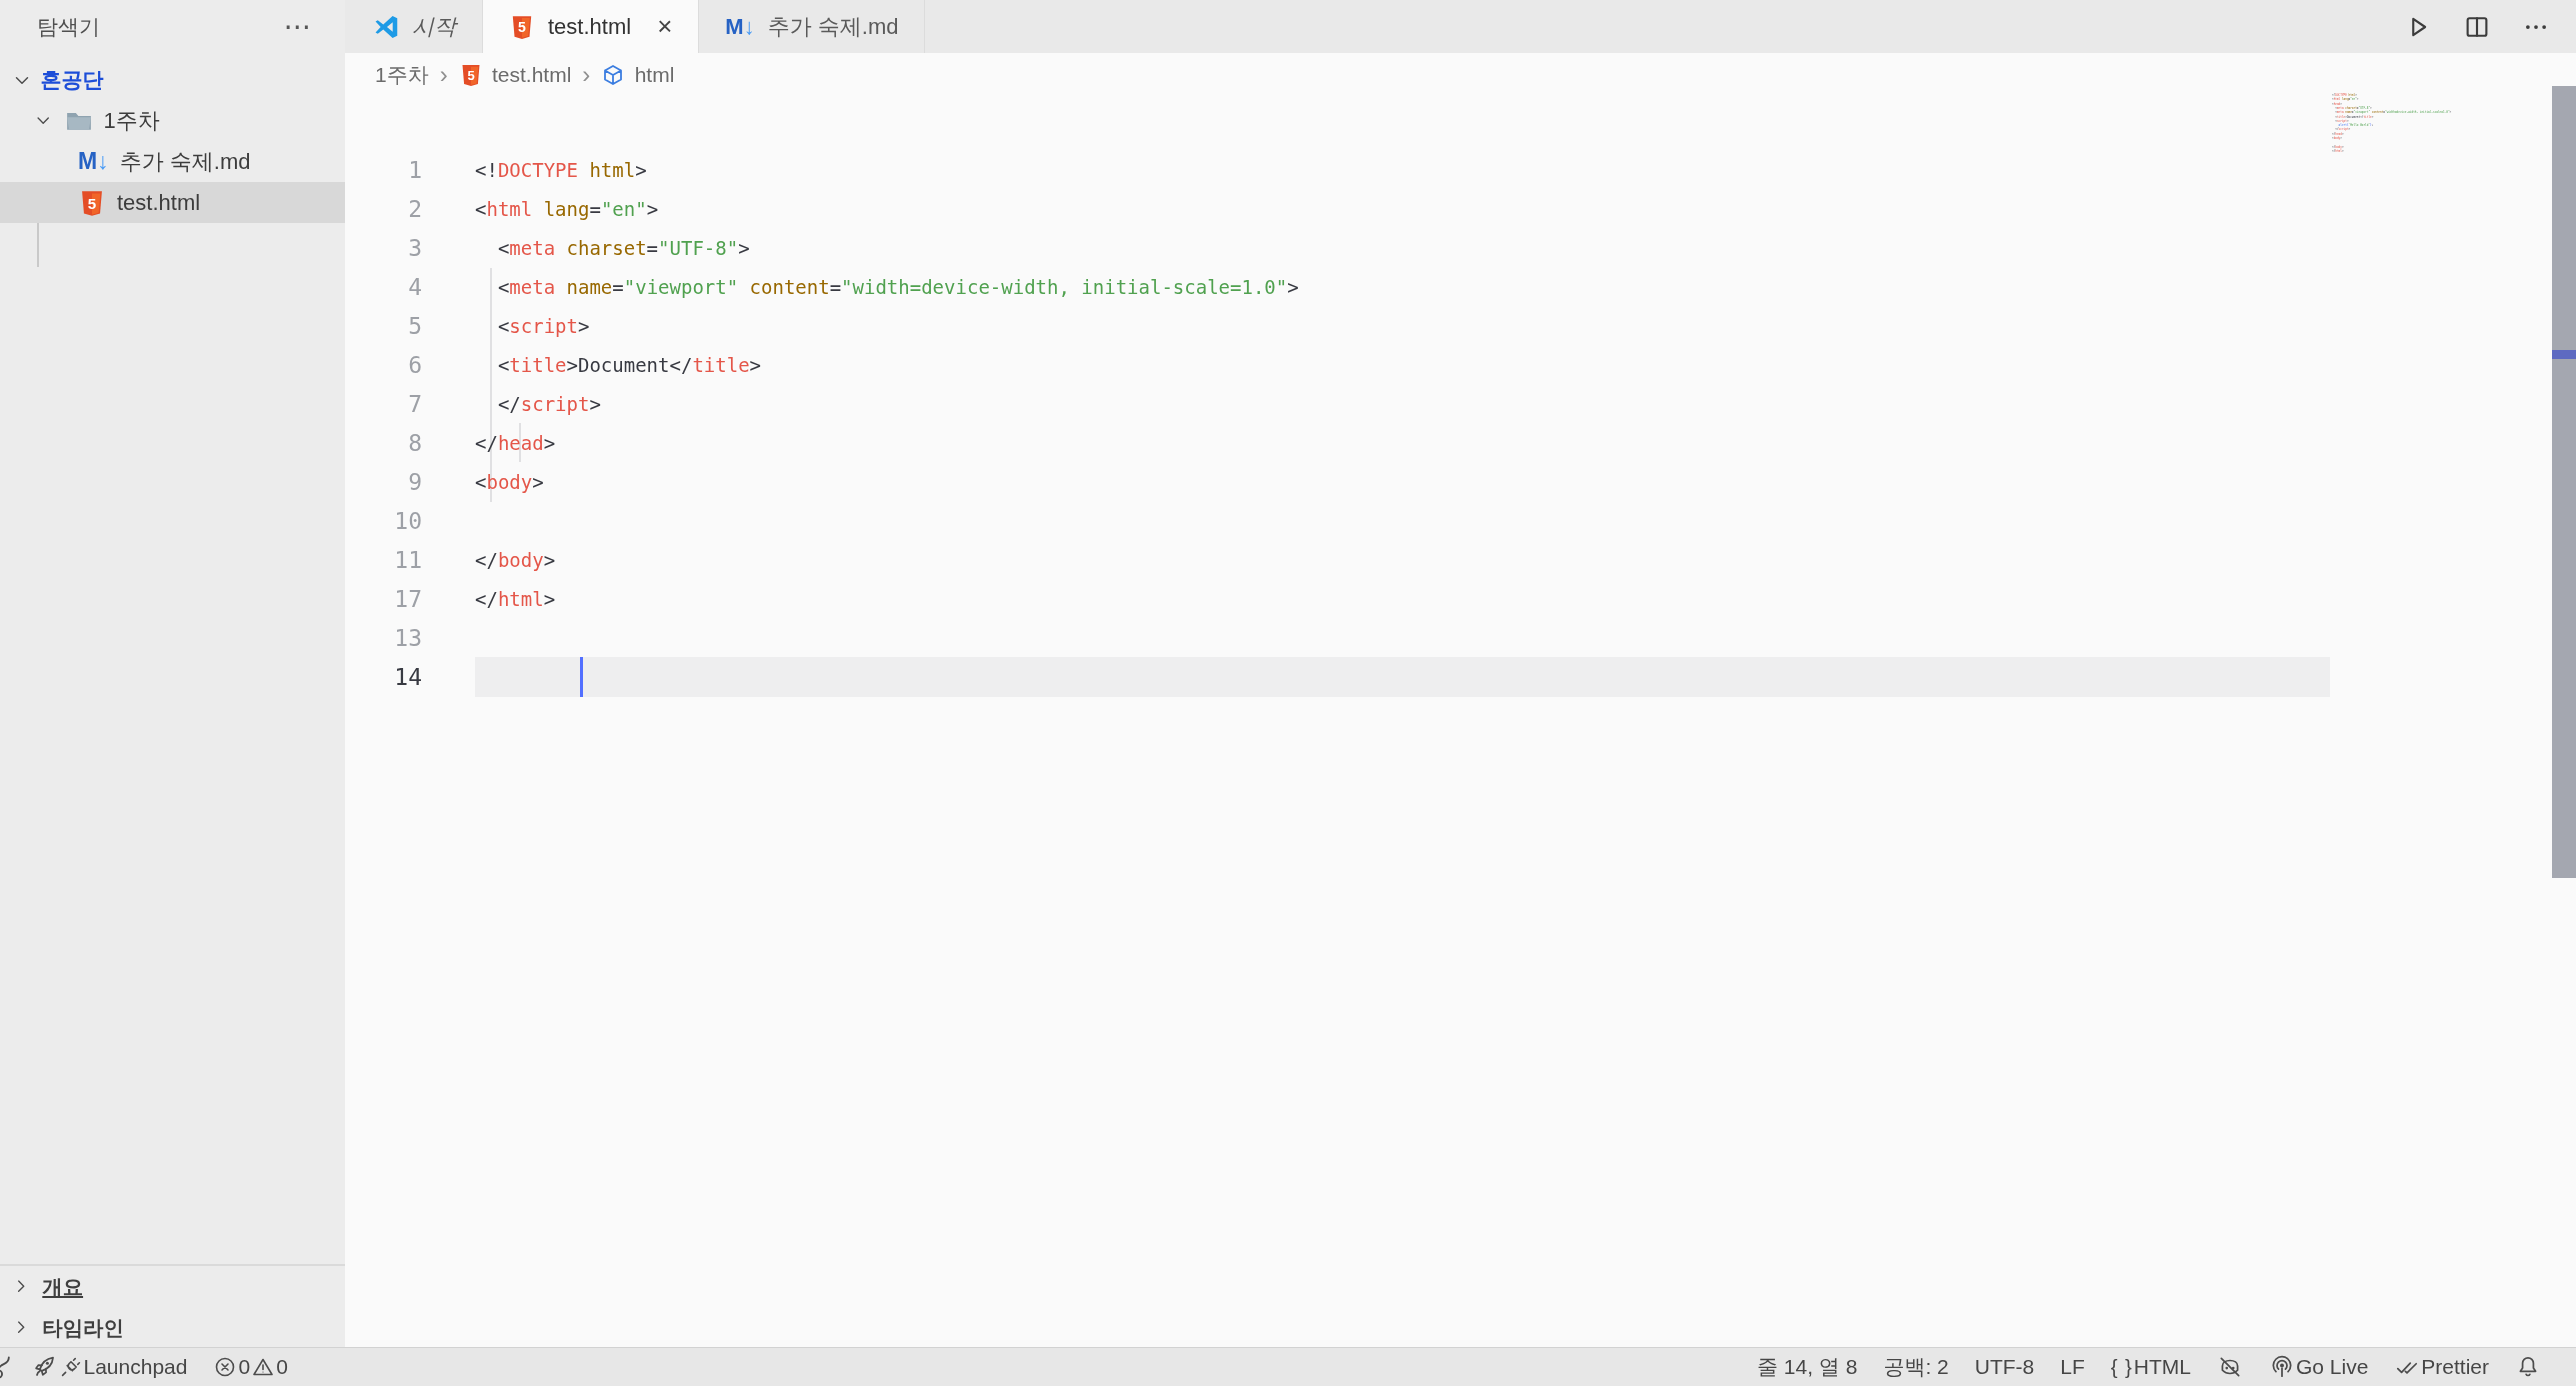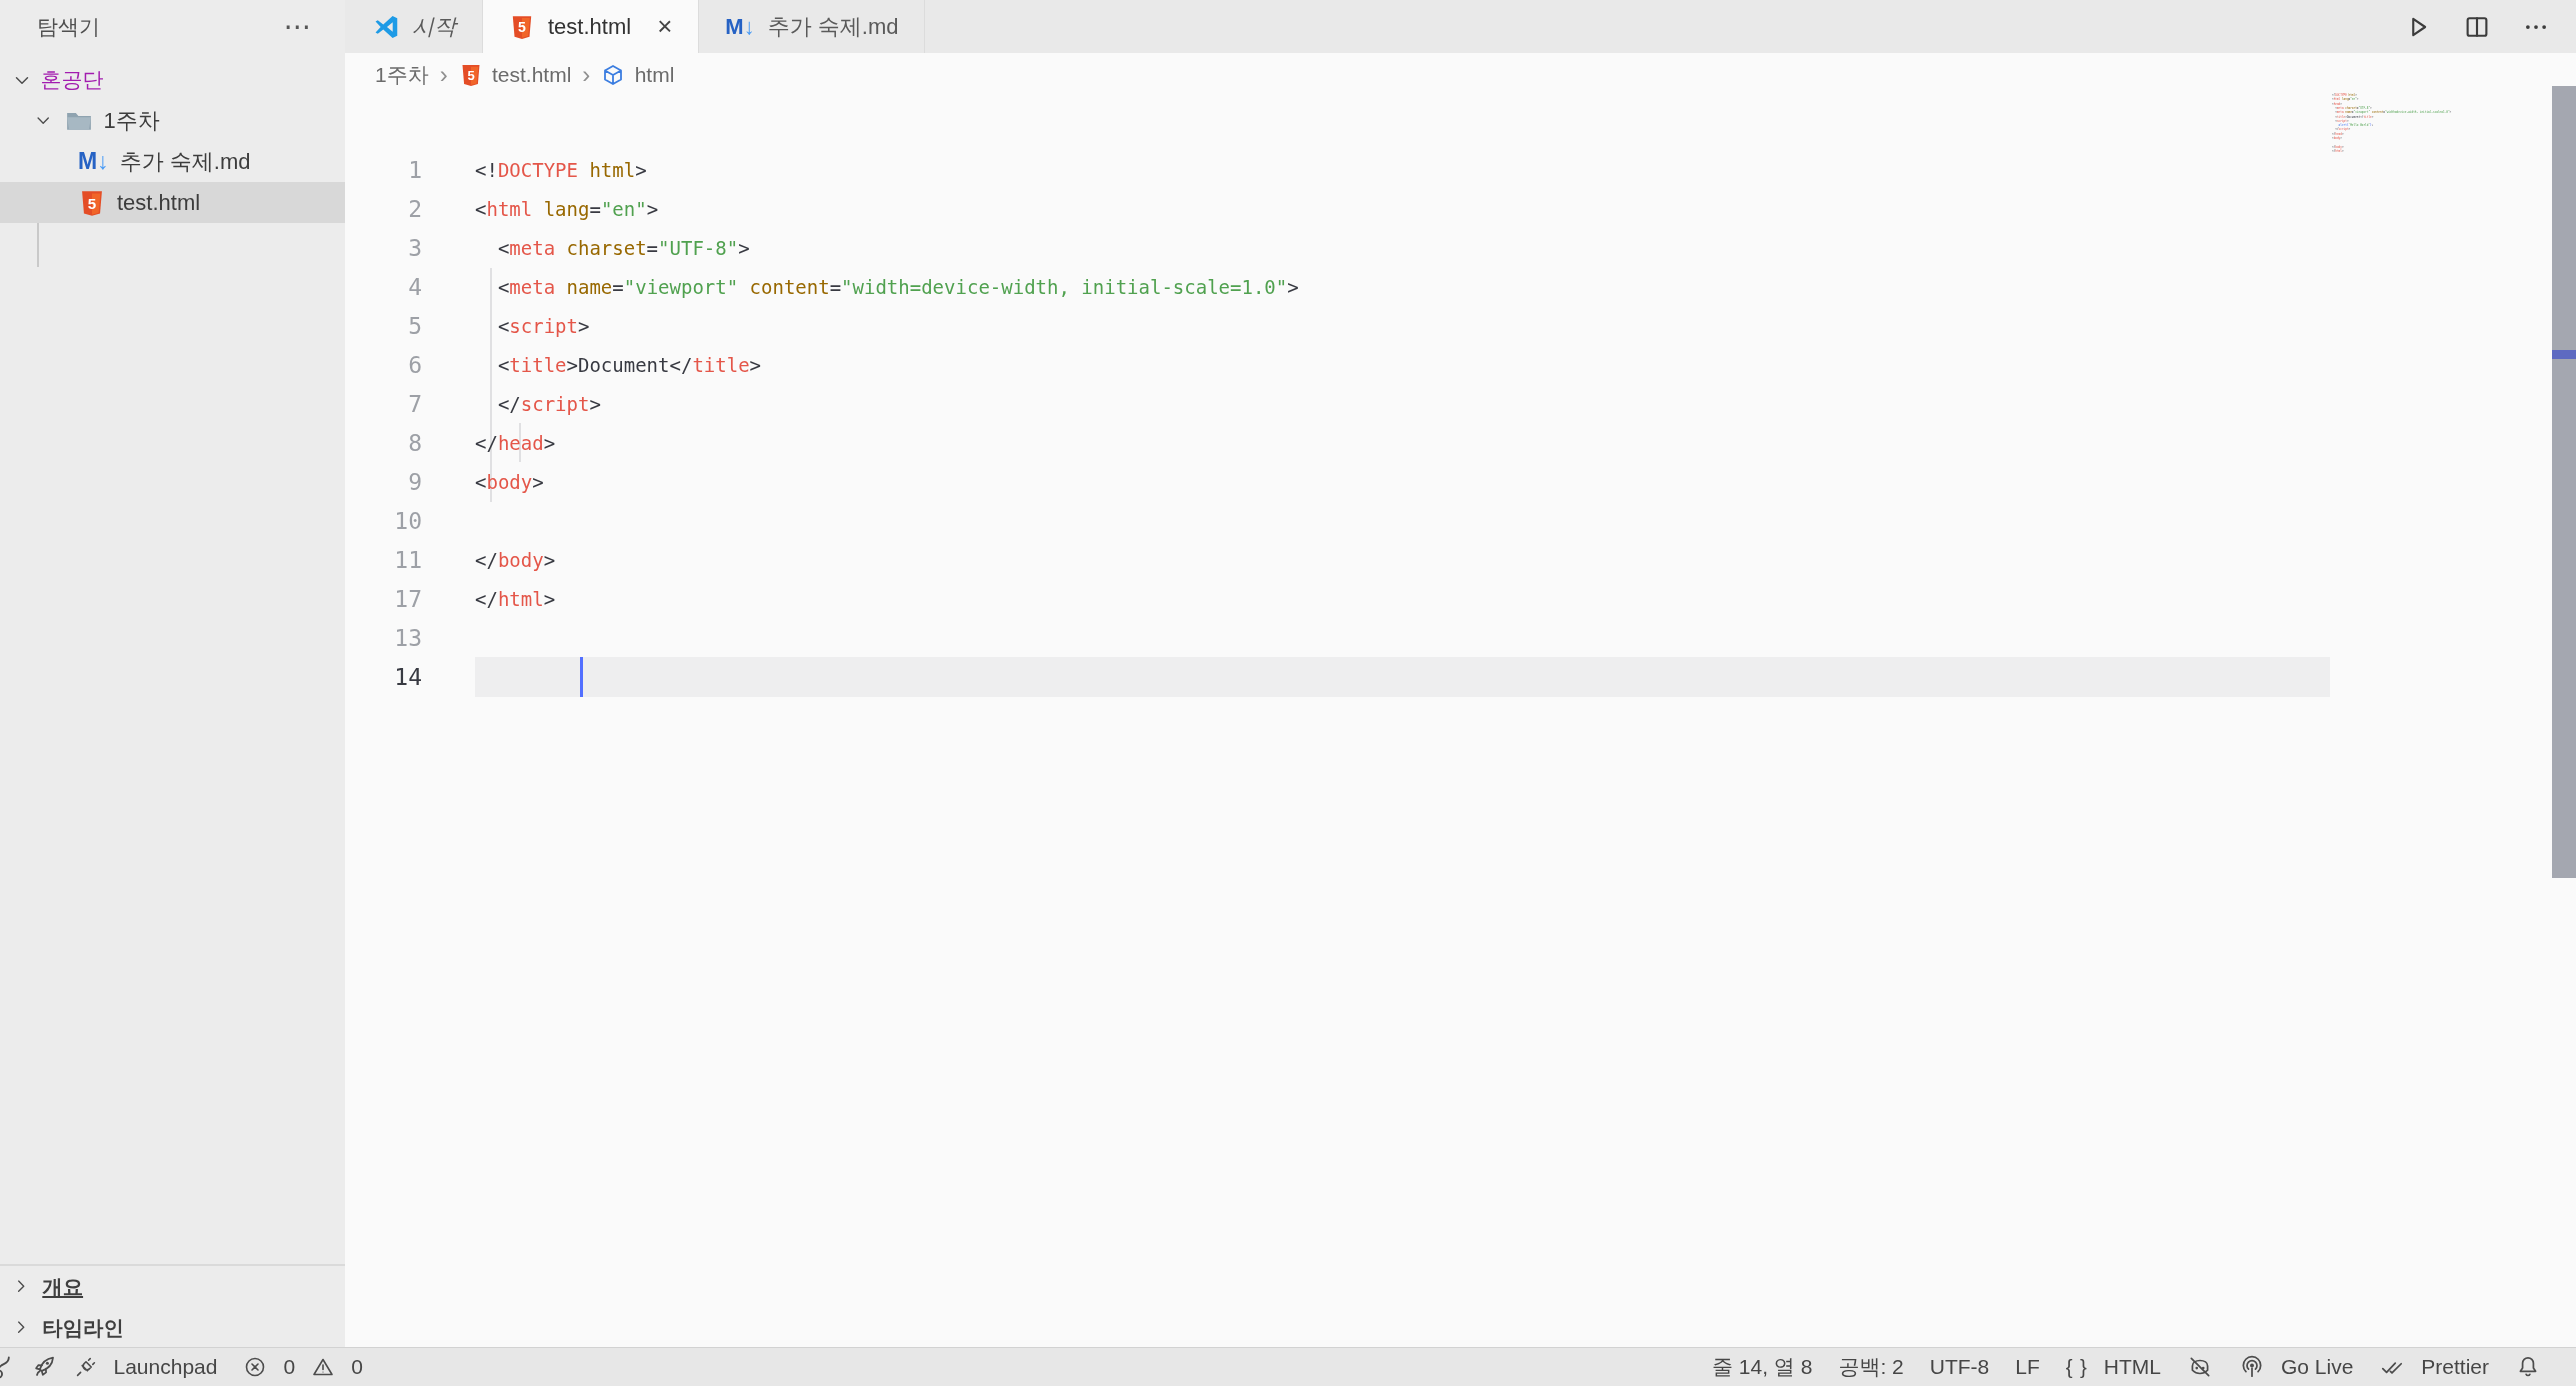--- a/index.html
+++ b/index.html
@@ -23,21 +23,21 @@
   .tab.active { background:#fafafa; color:#333; }
   .editor-actions { position:absolute; right:0; top:0; height:53px; display:flex; align-items:center; gap:28px; padding:0 24px; }
   .editor-actions .act { width:31.5px; height:31.5px; display:flex; align-items:center; justify-content:center; cursor:pointer; }
 
   
   .sidebar { position:absolute; left:0; top:53px; width:345px; height:1294px; background:#ececec; }
   .row { position:absolute; left:0; width:345px; height:41px; display:flex; align-items:center; font-size:22px; color:#3d3d3d; cursor:pointer; }
   .row .chev { width:22px; height:22px; flex:0 0 auto; }
   .tree-guide { position:absolute; left:37px; top:129px; width:1.9px; height:85px; background:#c9c9c9; }
   .row.selected { background:#d8d8d8; }
-  .ws-label { font-weight:normal; font-size:21px; color:#a21caf; }
+  .ws-label { font-weight:bold; font-size:21px; color:#1d4ed8; }
   .section { font-weight:bold; font-size:20.4px; color:#3f3f3f; }
   .sections-border { position:absolute; left:0; top:1211px; width:345px; height:1.9px; background:#dadada; }
 
   
   .editor { position:absolute; left:345px; top:53px; width:2231px; height:1294px; background:#fafafa; }
   .breadcrumb { height:44px; display:flex; align-items:center; gap:11px; padding-left:30px; font-size:21px; color:#6b6b6b; }
   .breadcrumb .sep { color:#8f8f8f; font-size:24px; }
   .breadcrumb .crumb { display:flex; align-items:center; gap:9.3px; cursor:pointer; }
   .code-area { position:absolute; left:0; top:97px; width:2231px; height:1197px; font-family:"DejaVu Sans Mono","Liberation Mono",monospace; }
   .line-highlight { position:absolute; left:130px; top:507px; width:1855px; height:40px; background:#eeeeef; }
@@ -54,21 +54,21 @@
   
   .minimap { position:absolute; left:1987px; top:40px; width:221px; height:111px; overflow:hidden; cursor:pointer; }
   .minimap-inner { transform:scale(0.11); transform-origin:0 0; width:1946px; }
   .mini-line { height:39px; line-height:39px; font-size:25px; white-space:pre; font-family:"DejaVu Sans Mono",monospace; }
   .scrollbar { position:absolute; left:2207px; top:33px; width:24px; height:792px; background:#a4a7b0; cursor:pointer; }
   .scroll-marker { position:absolute; left:0; top:264px; width:24px; height:9.3px; background:#5e6ac1; }
 
   
   .statusbar { position:absolute; left:0; top:1347px; width:2576px; height:39px; background:#e7e7e7; border-top:1.9px solid #d2d2d2; display:flex; align-items:center; justify-content:space-between; font-size:21px; color:#464646; padding-right:22px; }
   .sb-left, .sb-right { display:flex; align-items:center; height:100%; }
-  .sb-item { display:flex; align-items:center; gap:16px; padding:0 13px; height:100%; cursor:pointer; white-space:nowrap; }
+  .sb-item { display:flex; align-items:center; gap:1px; padding:0 13px; height:100%; cursor:pointer; white-space:nowrap; }
   .sb-left .clip { width:18.5px; overflow:hidden; padding:0; }
   .icon-stroke { stroke:#4c4c4c; fill:none; stroke-width:1.6; stroke-linecap:round; stroke-linejoin:round; }
   .braces { font-size:20.4px; letter-spacing:0.9px; }
 </style>
 </head>
 <body>
 
 <div class="topstrip">
   <div class="sidebar-header">
     <span class="title">탐색기</span>

